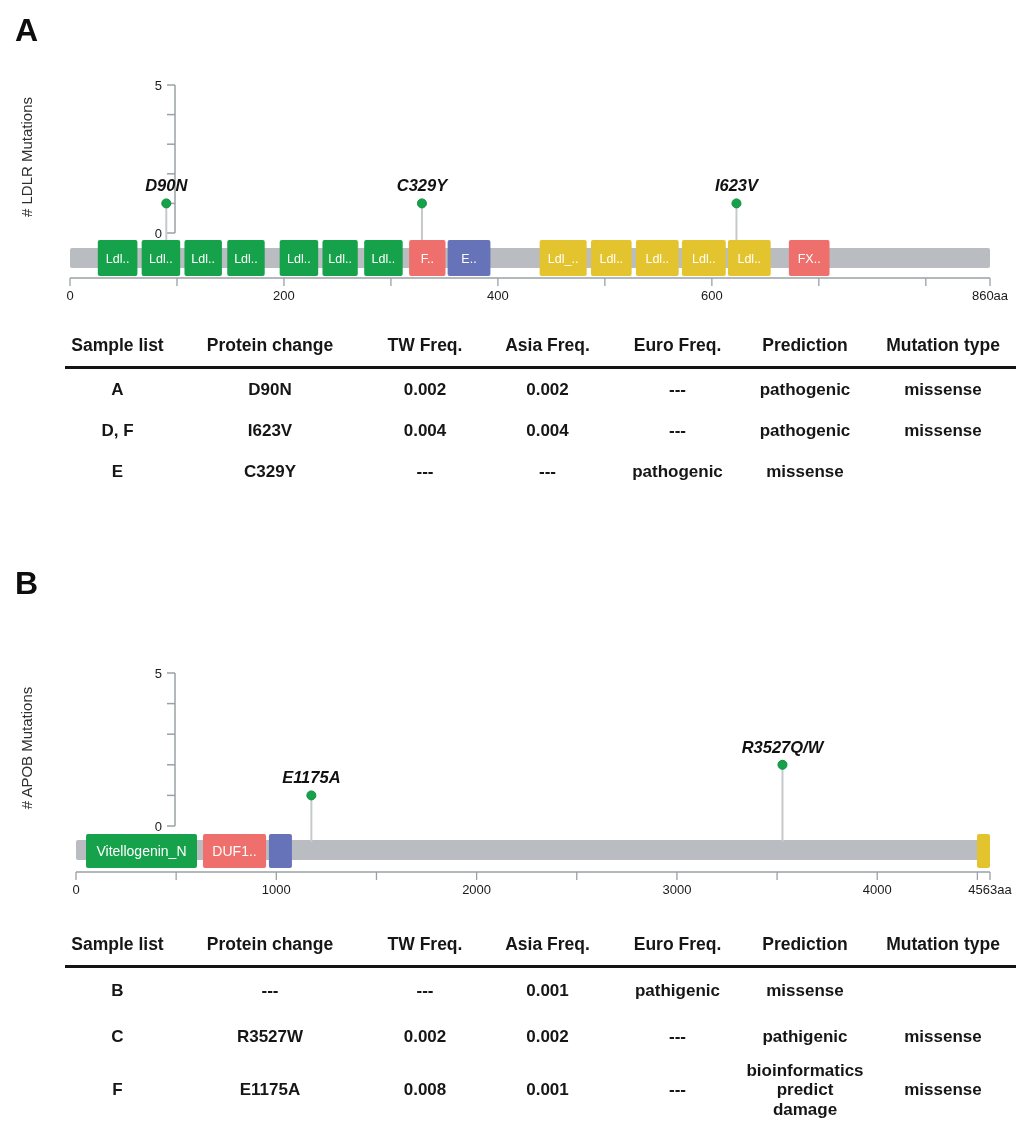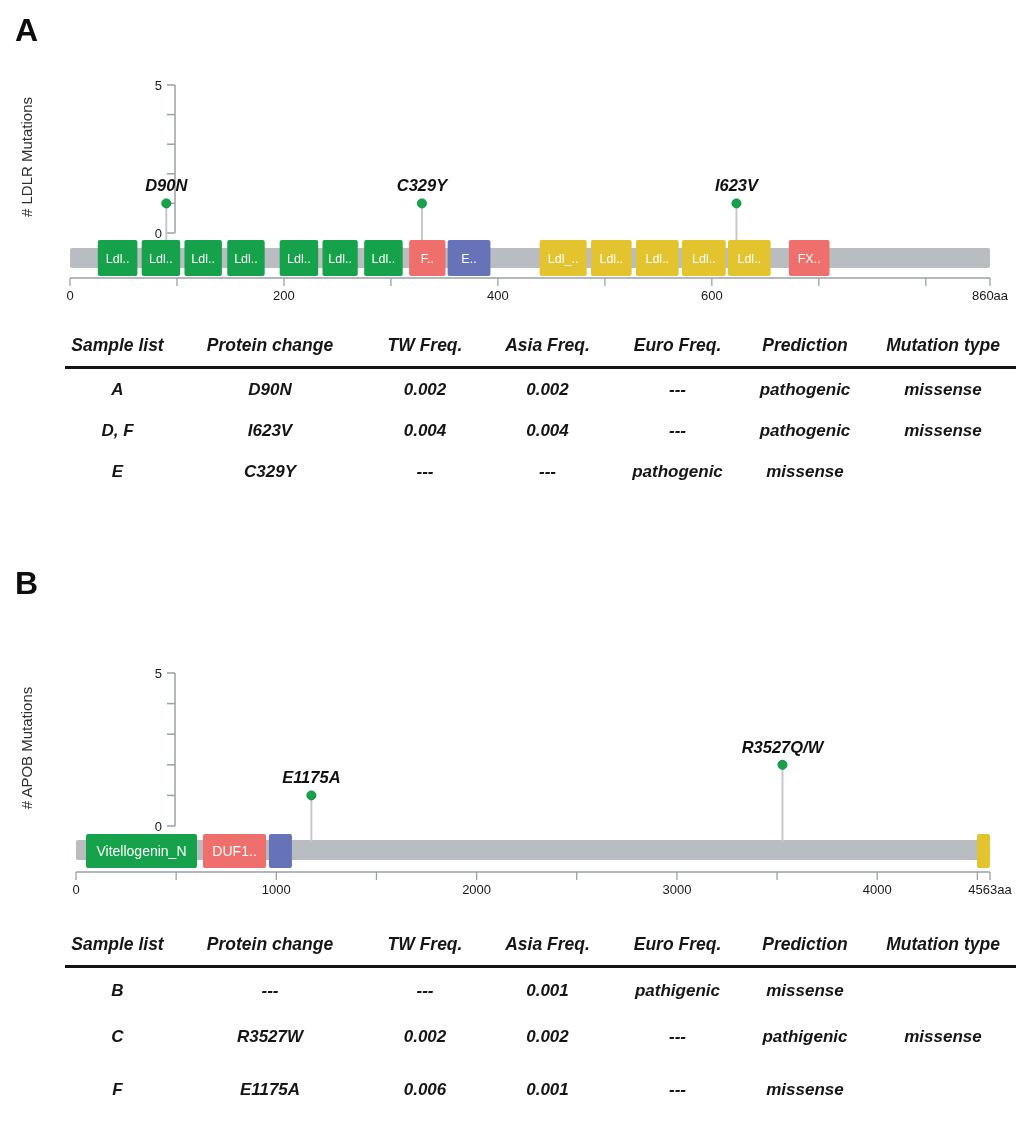--- a/index.html
+++ b/index.html
@@ -3,21 +3,21 @@
 <meta charset="utf-8">
 <style>
   html,body{margin:0;padding:0;background:#ffffff;}
   .page{position:relative;width:1020px;height:1125px;background:#ffffff;
         font-family:"Liberation Sans",sans-serif;overflow:hidden;}
   .panel-letter{position:absolute;font-size:32px;font-weight:800;color:#0d0d0d;}
   .ylab{position:absolute;transform:translate(-50%,-50%) rotate(-90deg);
         transform-origin:center center;font-size:15px;color:#2f2f2f;white-space:nowrap;}
   svg.chart{position:absolute;left:0;width:1020px;overflow:visible;}
   svg text{font-family:"Liberation Sans",sans-serif;}
-  .tbl{position:absolute;left:65px;width:951px;color:#161616;font-style:italic;}
+  .tbl{position:absolute;left:65px;width:951px;color:#161616;}
   .grid-row{display:grid;grid-template-columns:105px 200px 110px 135px 125px 130px 146px;}
   .hdr{border-bottom:3.5px solid #141414;}
   .cell{display:flex;align-items:center;justify-content:center;text-align:center;
         font-weight:700;line-height:1.15;padding:0 3px;box-sizing:border-box;}
   .hcell{font-size:17.5px;height:41px;}
   .dcell{font-size:17px;}
 </style>
 </head>
 <body>
 
@@ -200,21 +200,22 @@
           <div class="cell dcell" style="height: 46px;">R3527W</div>
           <div class="cell dcell" style="height: 46px;">0.002</div>
           <div class="cell dcell" style="height: 46px;">0.002</div>
           <div class="cell dcell" style="height: 46px;">---</div>
           <div class="cell dcell" style="height: 46px;">pathigenic</div>
           <div class="cell dcell" style="height: 46px;">missense</div>
         </div>
         <div class="grid-row">
           <div class="cell dcell" style="height: 60px;">F</div>
           <div class="cell dcell" style="height: 60px;">E1175A</div>
-          <div class="cell dcell" style="height: 60px;">0.006</div>
+          <div class="cell dcell" style="height: 60px;">0.008</div>
           <div class="cell dcell" style="height: 60px;">0.001</div>
           <div class="cell dcell" style="height: 60px;">---</div>
+          <div class="cell dcell" style="height: 60px;">bioinformatics predict damage</div>
           <div class="cell dcell" style="height: 60px;">missense</div>
         </div>
       </div>
   </section>
 
 </div>
 
 </body></html>

